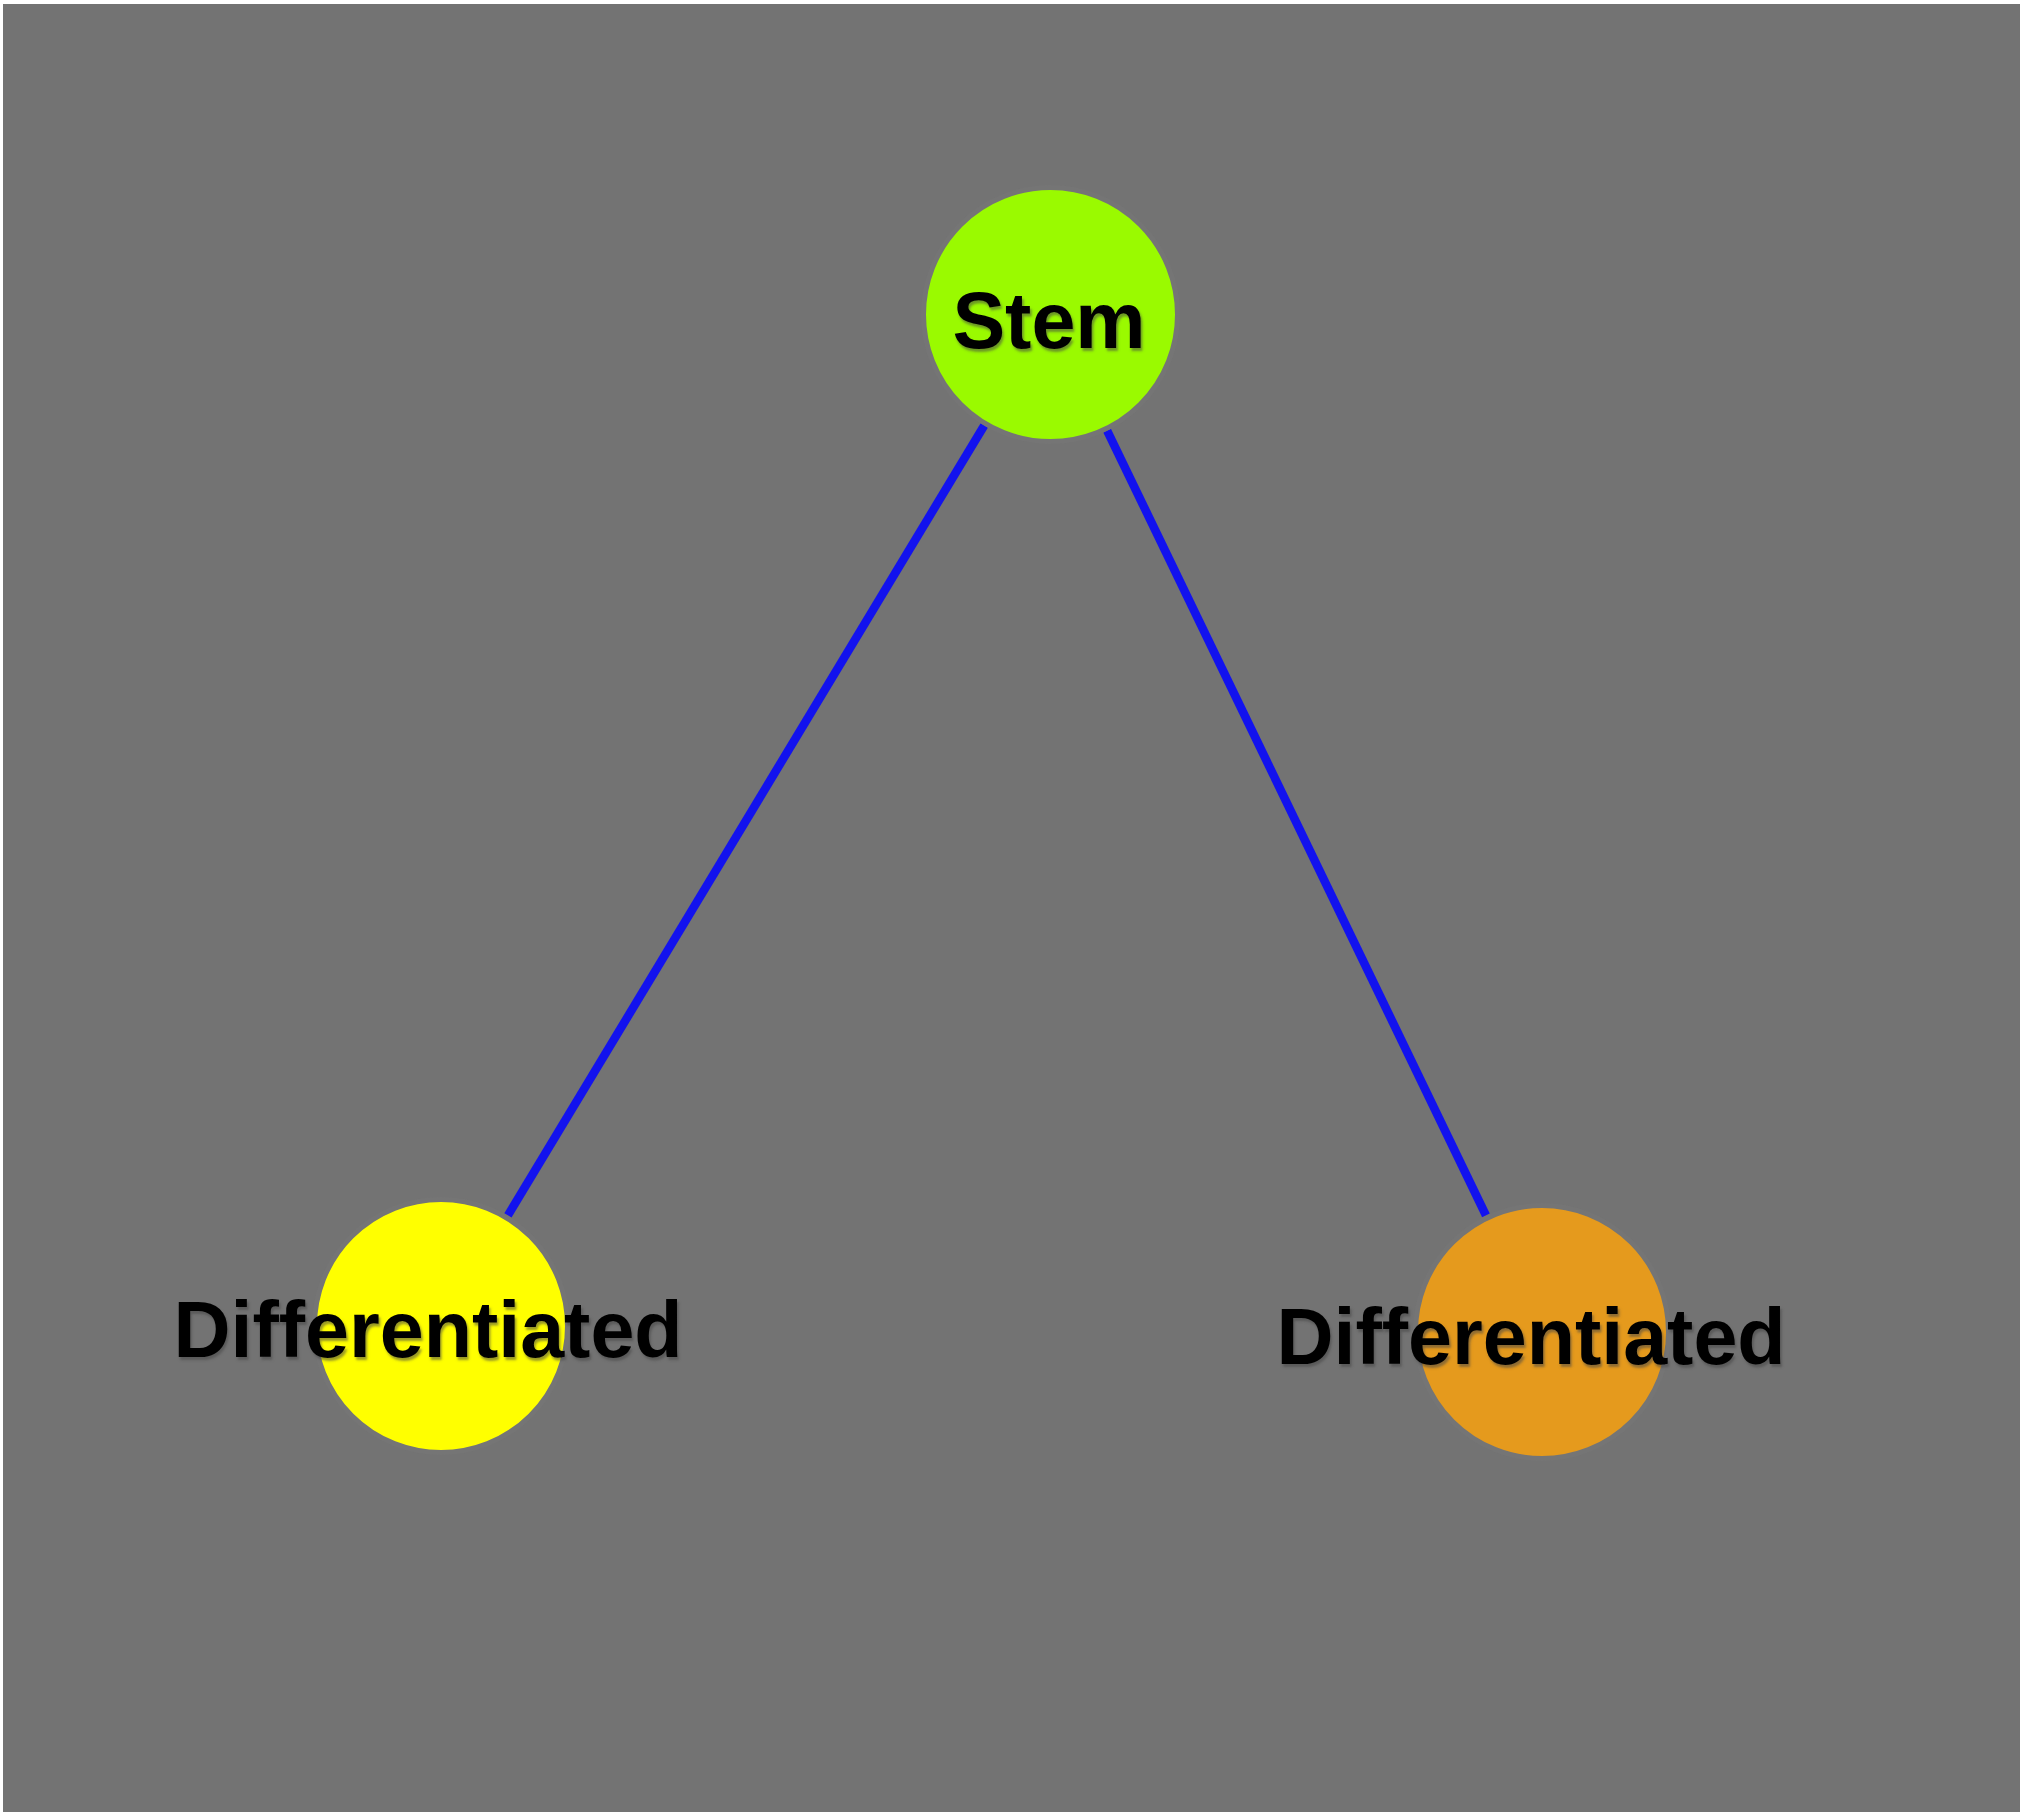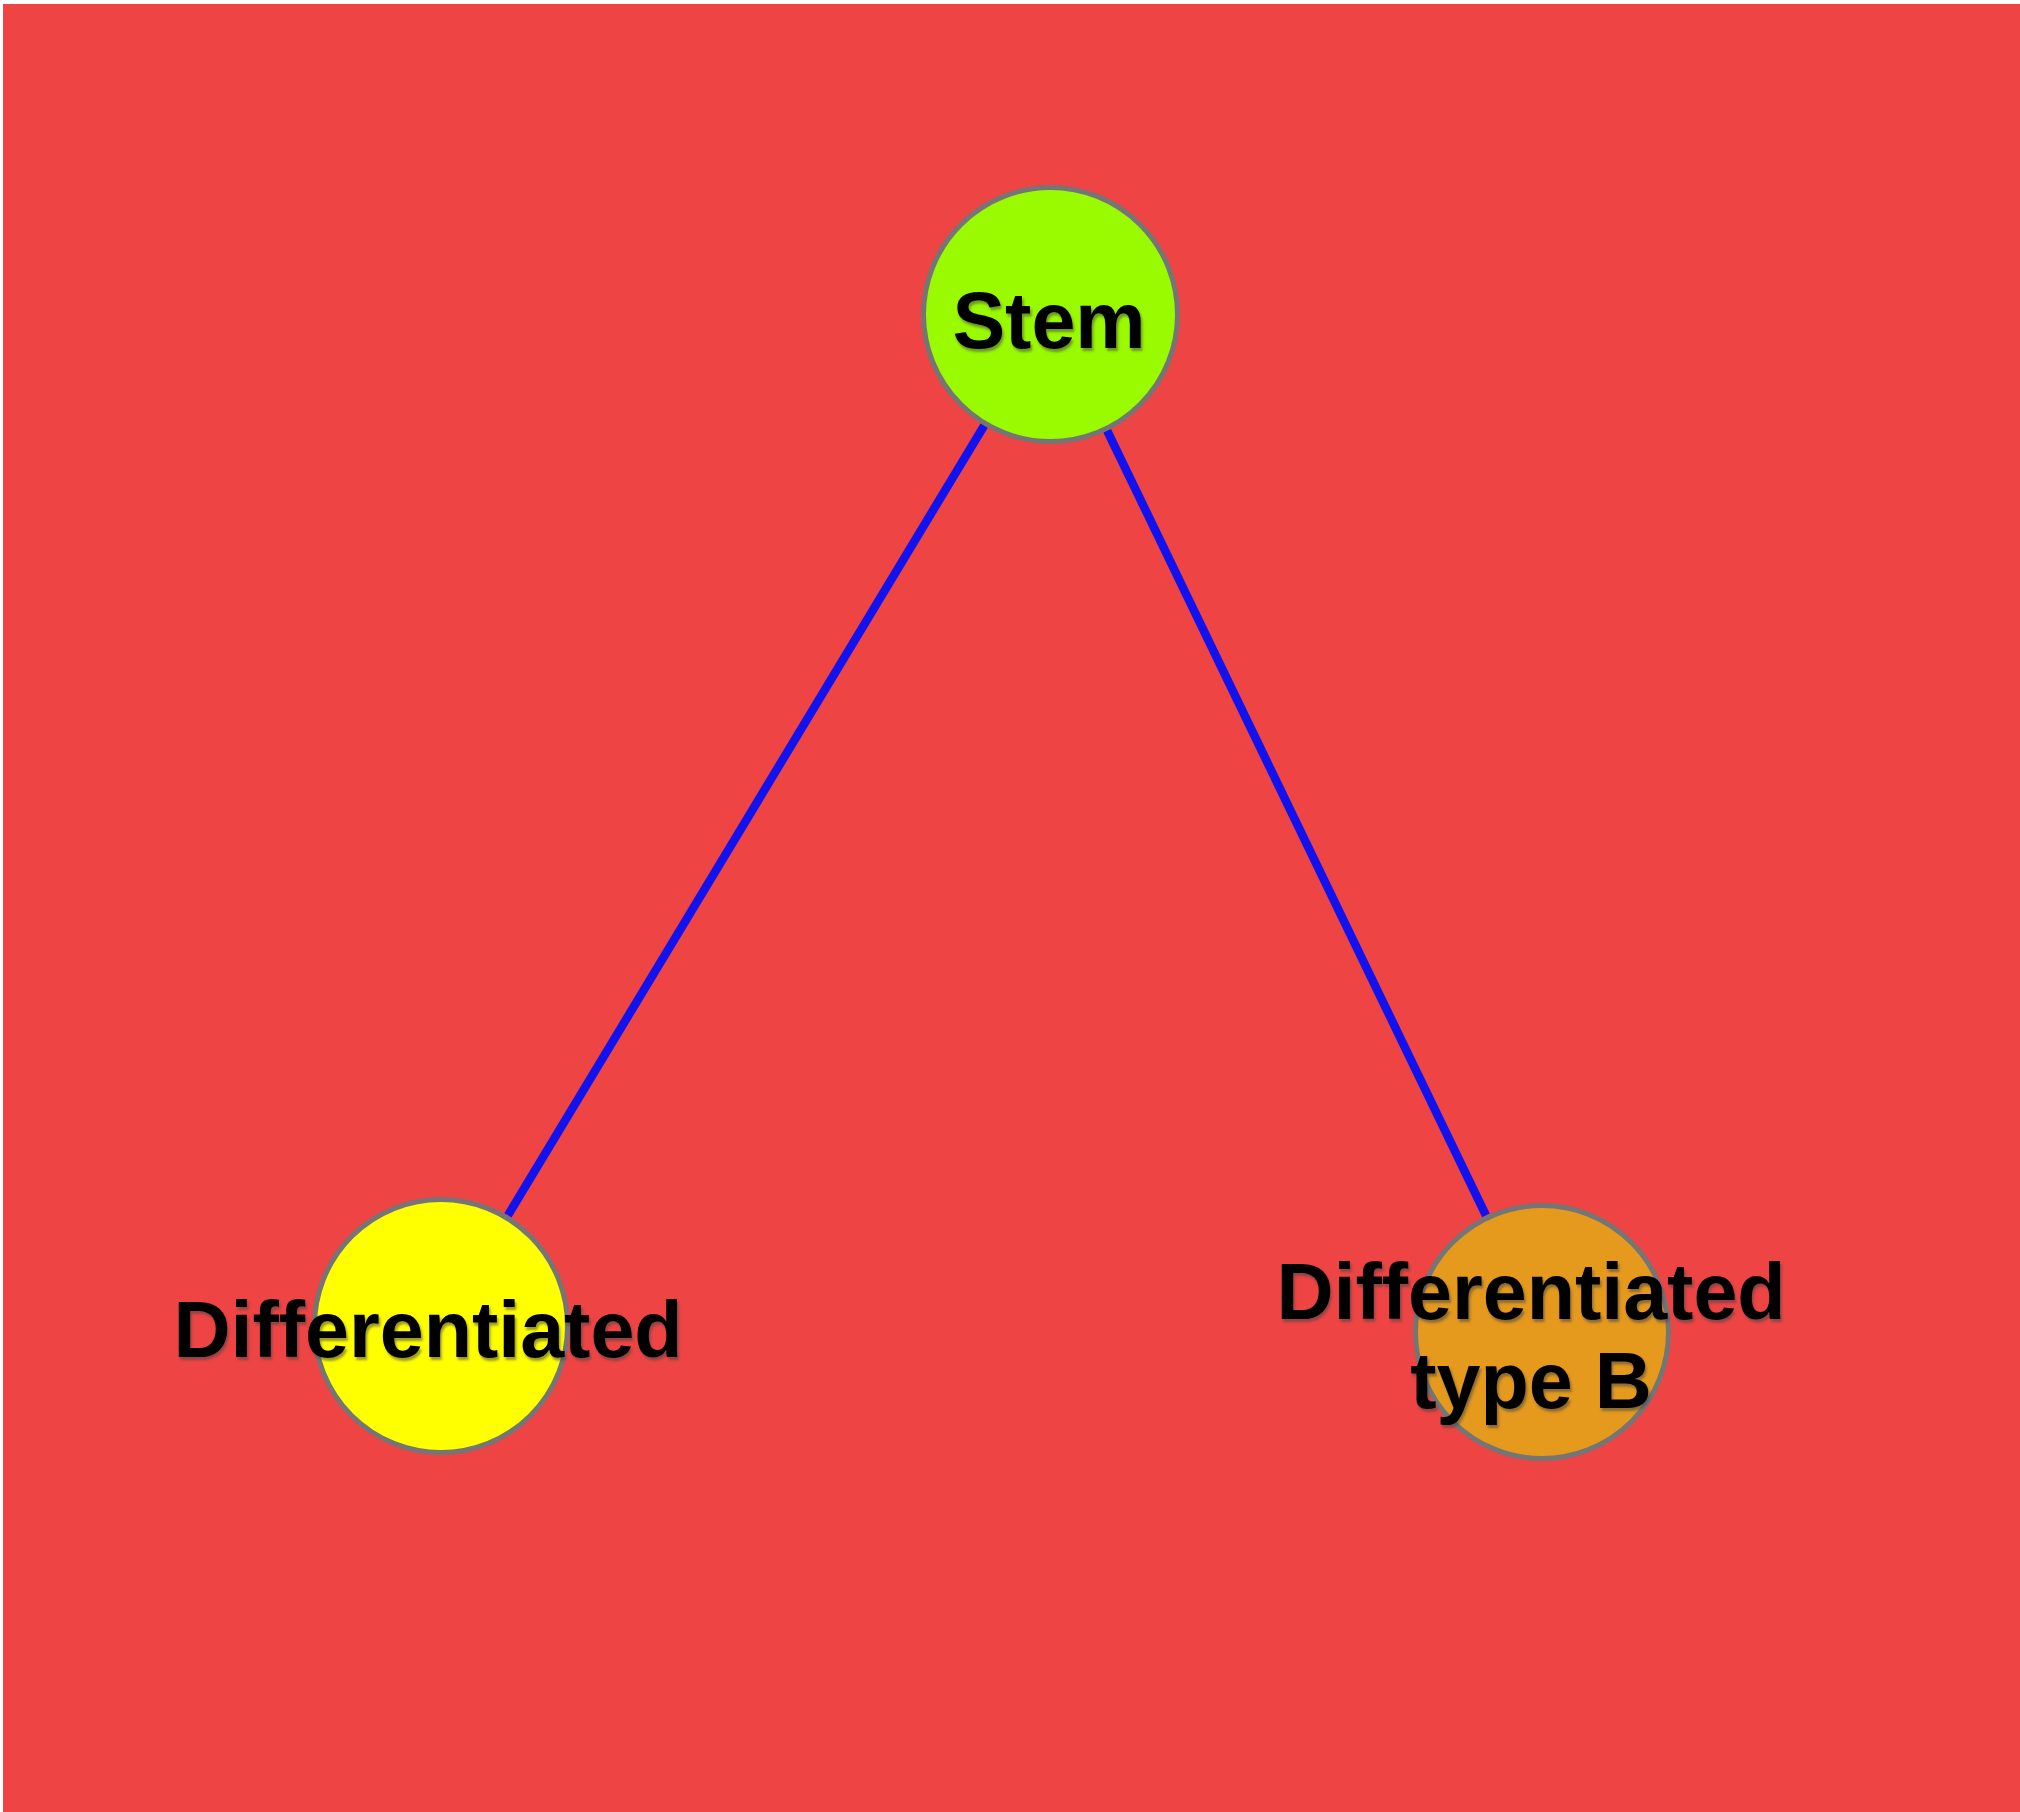--- a/index.html
+++ b/index.html
@@ -49,21 +49,21 @@
     text-align: center;
     text-shadow: 1.7px 3.4px 2.5px rgba(70, 70, 70, 0.55);
   }
   .label-line {
     display: block;
   }
 </style>
 </head>
 <body>
 
-<div class="canvas" style="width: 2021px; height: 1812px; background: #ef4444;">
+<div class="canvas" style="width: 2021px; height: 1812px; background: #737373;">
 
   <div class="margin-strip margin-top"></div>
   <div class="margin-strip margin-left"></div>
 
   <svg class="edges-layer" width="2021" height="1812" viewBox="0 0 2384 2138" xmlns="http://www.w3.org/2000/svg">
     <line x1="1161" y1="502" x2="599" y2="1434" stroke="#1212EE" stroke-width="10"></line>
     <line x1="1306" y1="508" x2="1753" y2="1434" stroke="#1212EE" stroke-width="10"></line>
   </svg>
 
   <div class="node" style="left: 921px; top: 185px; width: 259px; height: 259px; background: rgb(154, 250, 0); border-color: rgb(117, 117, 117);"></div>
@@ -73,17 +73,16 @@
   <div class="node-label" style="left: 1049px; top: 320px;">
     <span class="label-line">Stem</span>
   </div>
 
   <div class="node-label" style="left: 428px; top: 1329px;">
     <span class="label-line">Differentiated</span>
   </div>
 
   <div class="node-label" style="left: 1531px; top: 1336px;">
     <span class="label-line">Differentiated</span>
-    <span class="label-line">type B</span>
   </div>
 
 </div>
 
 
 </body></html>

